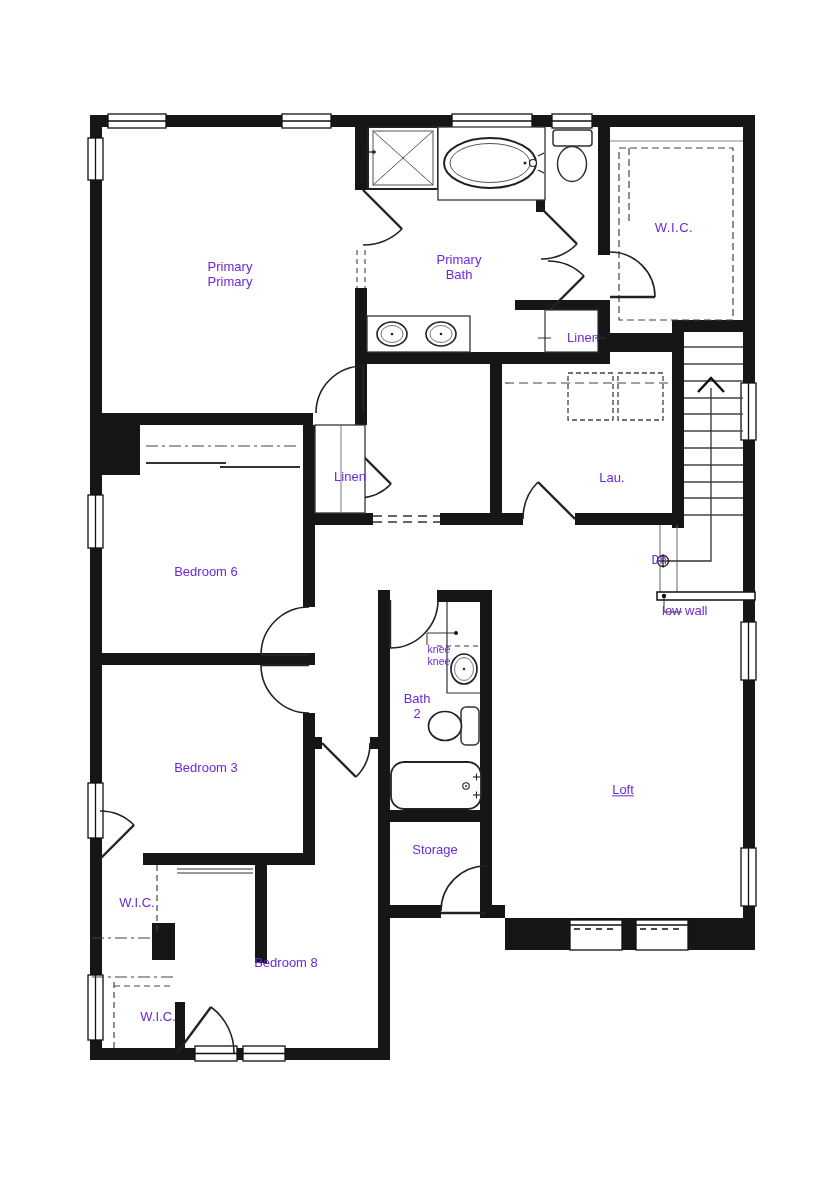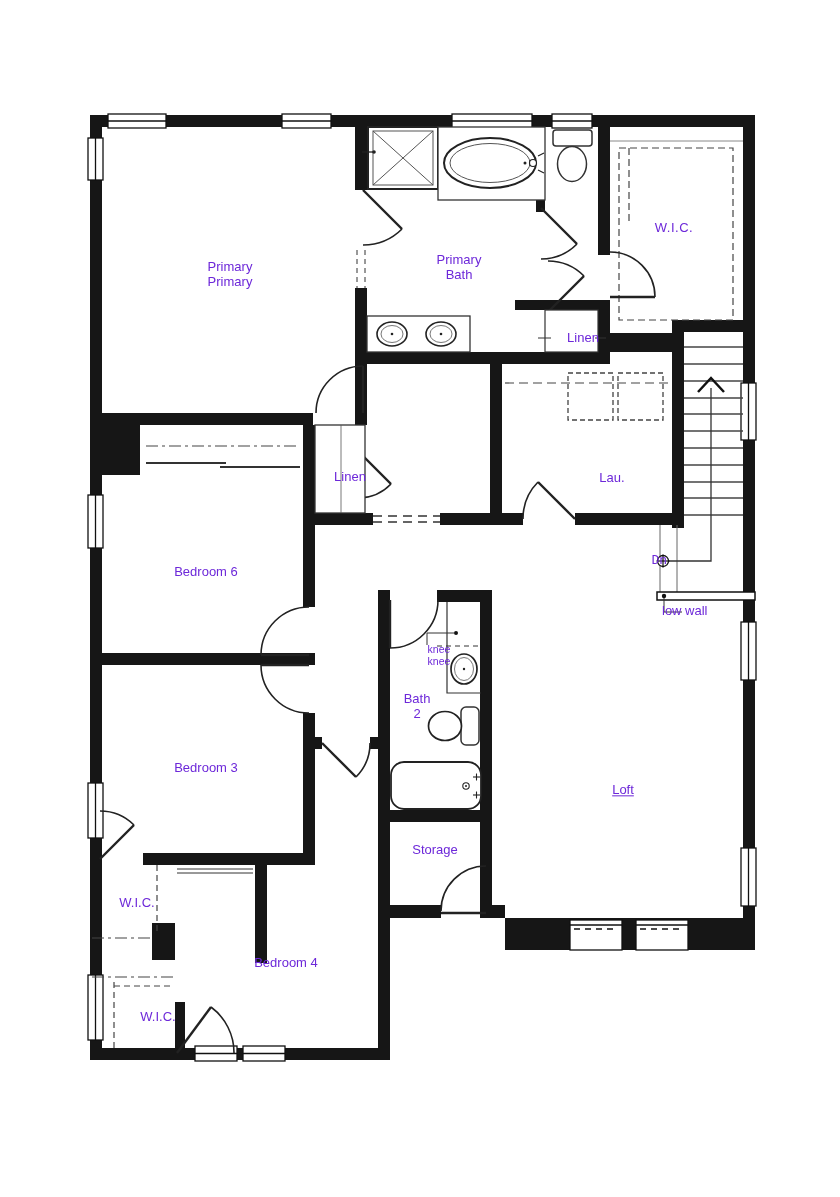--- a/index.html
+++ b/index.html
@@ -325,21 +325,21 @@
 <div class="lbl lg" style="left:206px;top:572px;">Bedroom 6</div>
 <div class="lbl lg" style="left:206px;top:768px;">Bedroom 3</div>
 <div class="lbl lg" style="left:417px;top:706px;">
   <div>Bath</div>
   <div>2</div>
 </div>
 <div class="lbl lg" style="left:435px;top:850px;">Storage</div>
 <div class="lbl lg" style="left:623px;top:790px;text-decoration:underline;">Loft</div>
 <div class="lbl sm" style="left:127px;top:903px;">W.I.C.</div>
 <div class="lbl sm" style="left:148px;top:1017px;">W.I.C.</div>
-<div class="lbl lg" style="left:286px;top:963px;">Bedroom 4</div>
+<div class="lbl lg" style="left:286px;top:963px;">Bedroom 8</div>
 
 <div class="lbl xs" style="left:439px;top:656px;">
   <div>knee</div>
   <div>knee</div>
 </div>
 <div class="lbl sm lbl-right" style="left:657px;top:561px;">Dn</div>
 <div class="lbl sm lbl-left" style="left:652px;top:611px;">low wall</div>
 
 </div>
 

